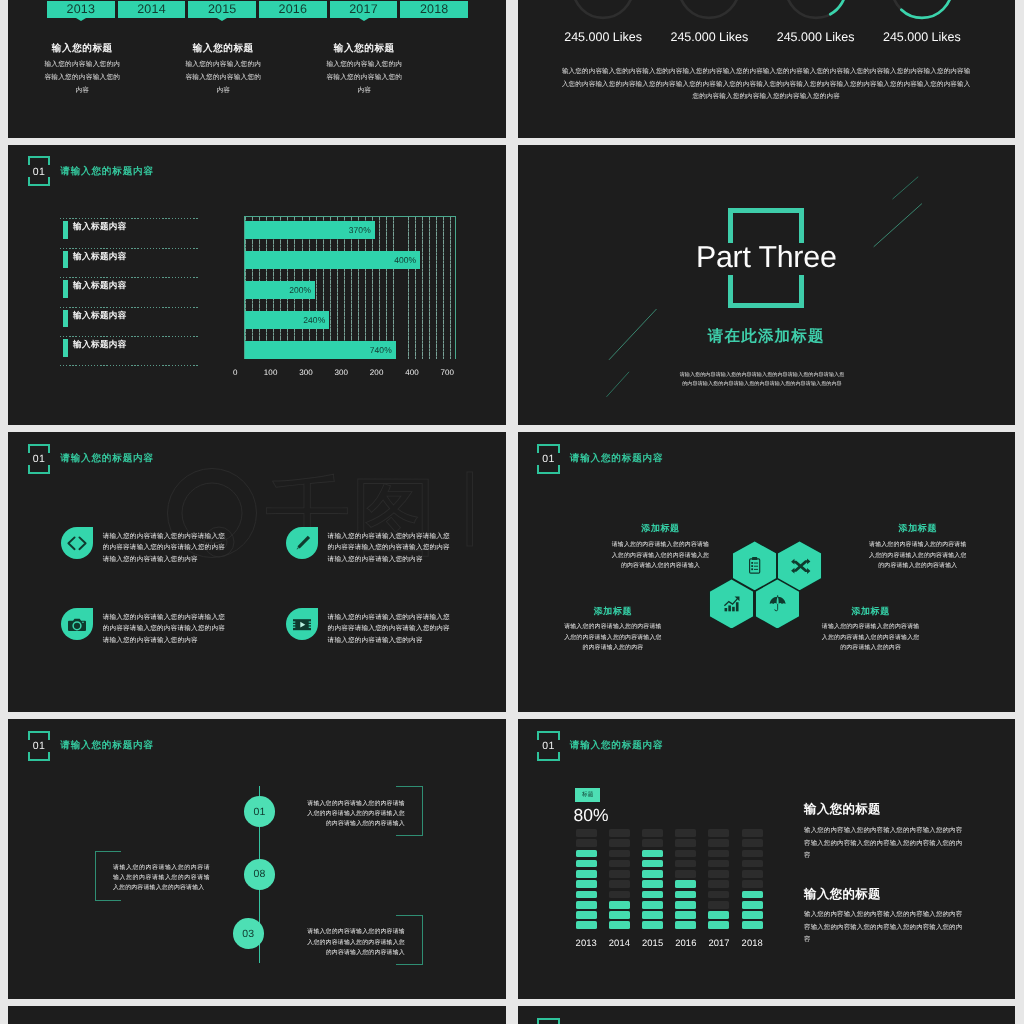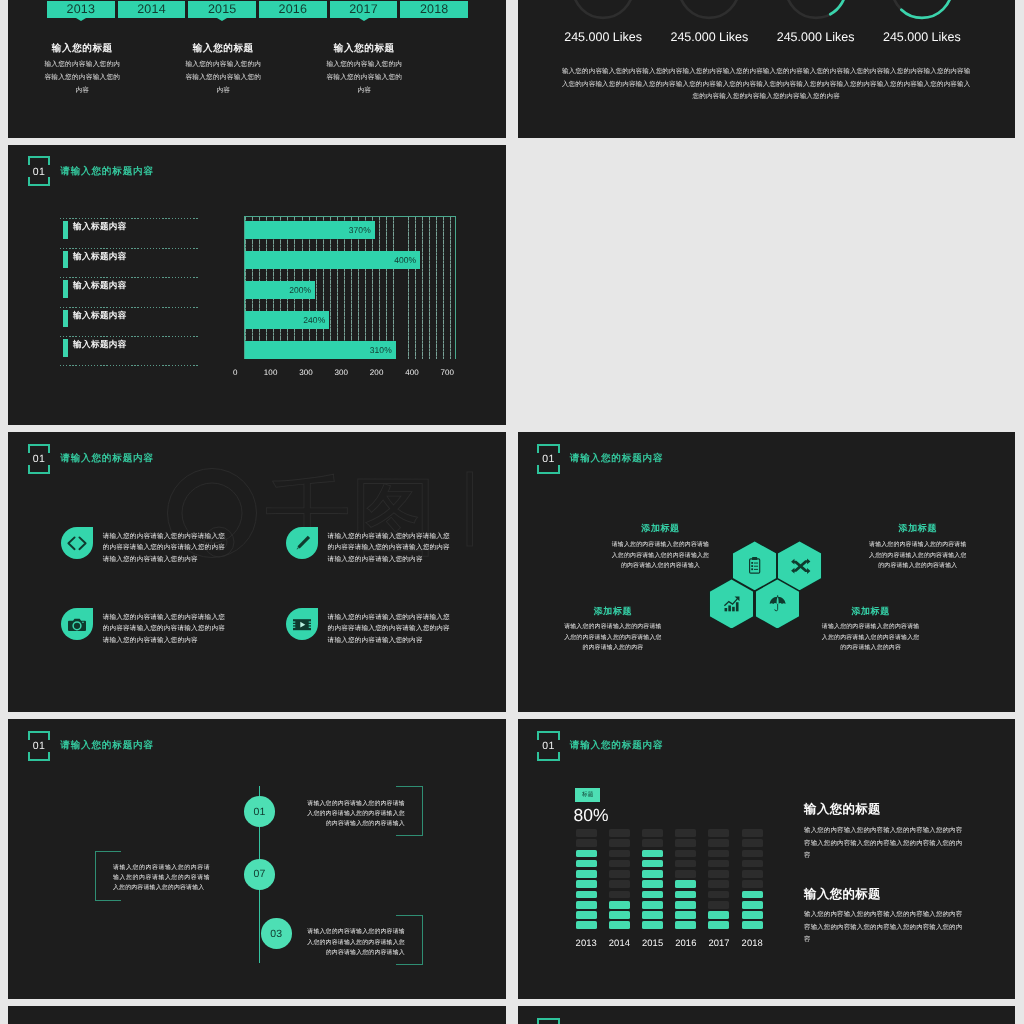--- a/index.html
+++ b/index.html
@@ -135,21 +135,21 @@
   .hxt-br{left:302.1px;top:173.8px;width:102px;}
 
   
   .ts-line{position:absolute;left:250.8px;top:66.9px;width:1.6px;height:177px;
            background:#34c3a0;}
   .ts-dot{position:absolute;width:30.7px;height:30.7px;border-radius:50%;
           background:#4ddfb4;display:flex;align-items:center;justify-content:center;}
   .ts-dot span{color:#10392e;font-size:10.5px;letter-spacing:.3px;}
   .ts-d1{left:236.2px;top:77.2px;}
   .ts-d2{left:236.2px;top:139.8px;}
-  .ts-d3{left:253px;top:199.1px;align-items:center;}
+  .ts-d3{left:225px;top:199.1px;align-items:center;}
   .ts-box{position:absolute;}
   .ts-box p{margin:0;color:#f0f0f0;font-size:5.9px;line-height:10.4px;letter-spacing:.2px;
             text-align:justify;}
   .ts-brk{position:absolute;border:1px solid #2f8e73;}
   .ts-brk-r{border-left:0;}
   .ts-brk-l{border-right:0;}
   .ts-b1{left:299.3px;top:79.5px;width:115.2px;}
   .ts-b1 .ts-brk{left:88.9px;top:-12.2px;width:25.6px;height:47.6px;}
   .ts-b1 p{width:97.6px;text-align-last:right;}
   .ts-b2{left:105px;top:143.5px;width:104.9px;}
@@ -302,35 +302,48 @@
         <div class="bc-bar" style="width:83.33%">
               <b>400%</b>
             </div>
         <div class="bc-bar" style="width:33.33%">
               <b>200%</b>
             </div>
         <div class="bc-bar" style="width:40%">
               <b>240%</b>
             </div>
         <div class="bc-bar" style="width:71.67%">
-              <b>310%</b>
+              <b>740%</b>
             </div>
       </div>
     </div>
     <div class="bc-axis">
       <u style="left:0%">0</u>
       <u style="left:16.667%">100</u>
       <u style="left:33.333%">300</u>
       <u style="left:50%">300</u>
       <u style="left:66.667%">200</u>
       <u style="left:83.333%">400</u>
       <u style="left:100%">700</u>
     </div>
   </div>
 
+  <div class="slide c1 r1">
+    <svg class="pt-lines" viewBox="0 0 497.5 280">
+      <line x1="374.5" y1="54.1" x2="400.2" y2="31.7" stroke="#2c6f5c" stroke-width="1"></line>
+      <line x1="355.7" y1="101.8" x2="403.9" y2="58.6" stroke="#39866f" stroke-width="1"></line>
+      <line x1="91" y1="214.8" x2="138.5" y2="164" stroke="#39866f" stroke-width="1"></line>
+      <line x1="88.5" y1="251.8" x2="111.1" y2="226.8" stroke="#2c6f5c" stroke-width="1"></line>
+    </svg>
+    <div class="pt-frame"></div>
+    <div class="pt-mask"></div>
+    <h1 class="pt-title">Part Three</h1>
+    <h2 class="pt-sub">请在此添加标题</h2>
+    <p class="pt-body">请输入您的内容请输入您的内容请输入您的内容请输入您的内容请输入您的内容请输入您的内容请输入您的内容请输入您的内容请输入您的内容</p>
+  </div>
 
   <div class="slide c0 r2">
     <div class="wm">
       <svg viewBox="0 0 330 96">
         <g fill="none" stroke="#2c2c2c" stroke-width="0.9">
           <circle cx="45" cy="45" r="44.5"></circle>
           <circle cx="45" cy="45" r="30"></circle>
           <circle cx="52" cy="74" r="15"></circle>
           <circle cx="52" cy="74" r="8"></circle>
         </g>
@@ -476,21 +489,21 @@
         <i class="bl"></i>
         <span>01</span>
       </div>
       <div class="sec-title">请输入您的标题内容</div>
     </div>
     <div class="ts-line"></div>
     <div class="ts-dot ts-d1">
           <span>01</span>
         </div>
     <div class="ts-dot ts-d2">
-          <span>07</span>
+          <span>08</span>
         </div>
     <div class="ts-dot ts-d3">
           <span>03</span>
         </div>
 
     <div class="ts-box ts-b1">
       <div class="ts-brk ts-brk-r"></div>
       <p>请输入您的内容请输入您的内容请输入您的内容请输入您的内容请输入您的内容请输入您的内容请输入</p>
     </div>
     <div class="ts-box ts-b2">

